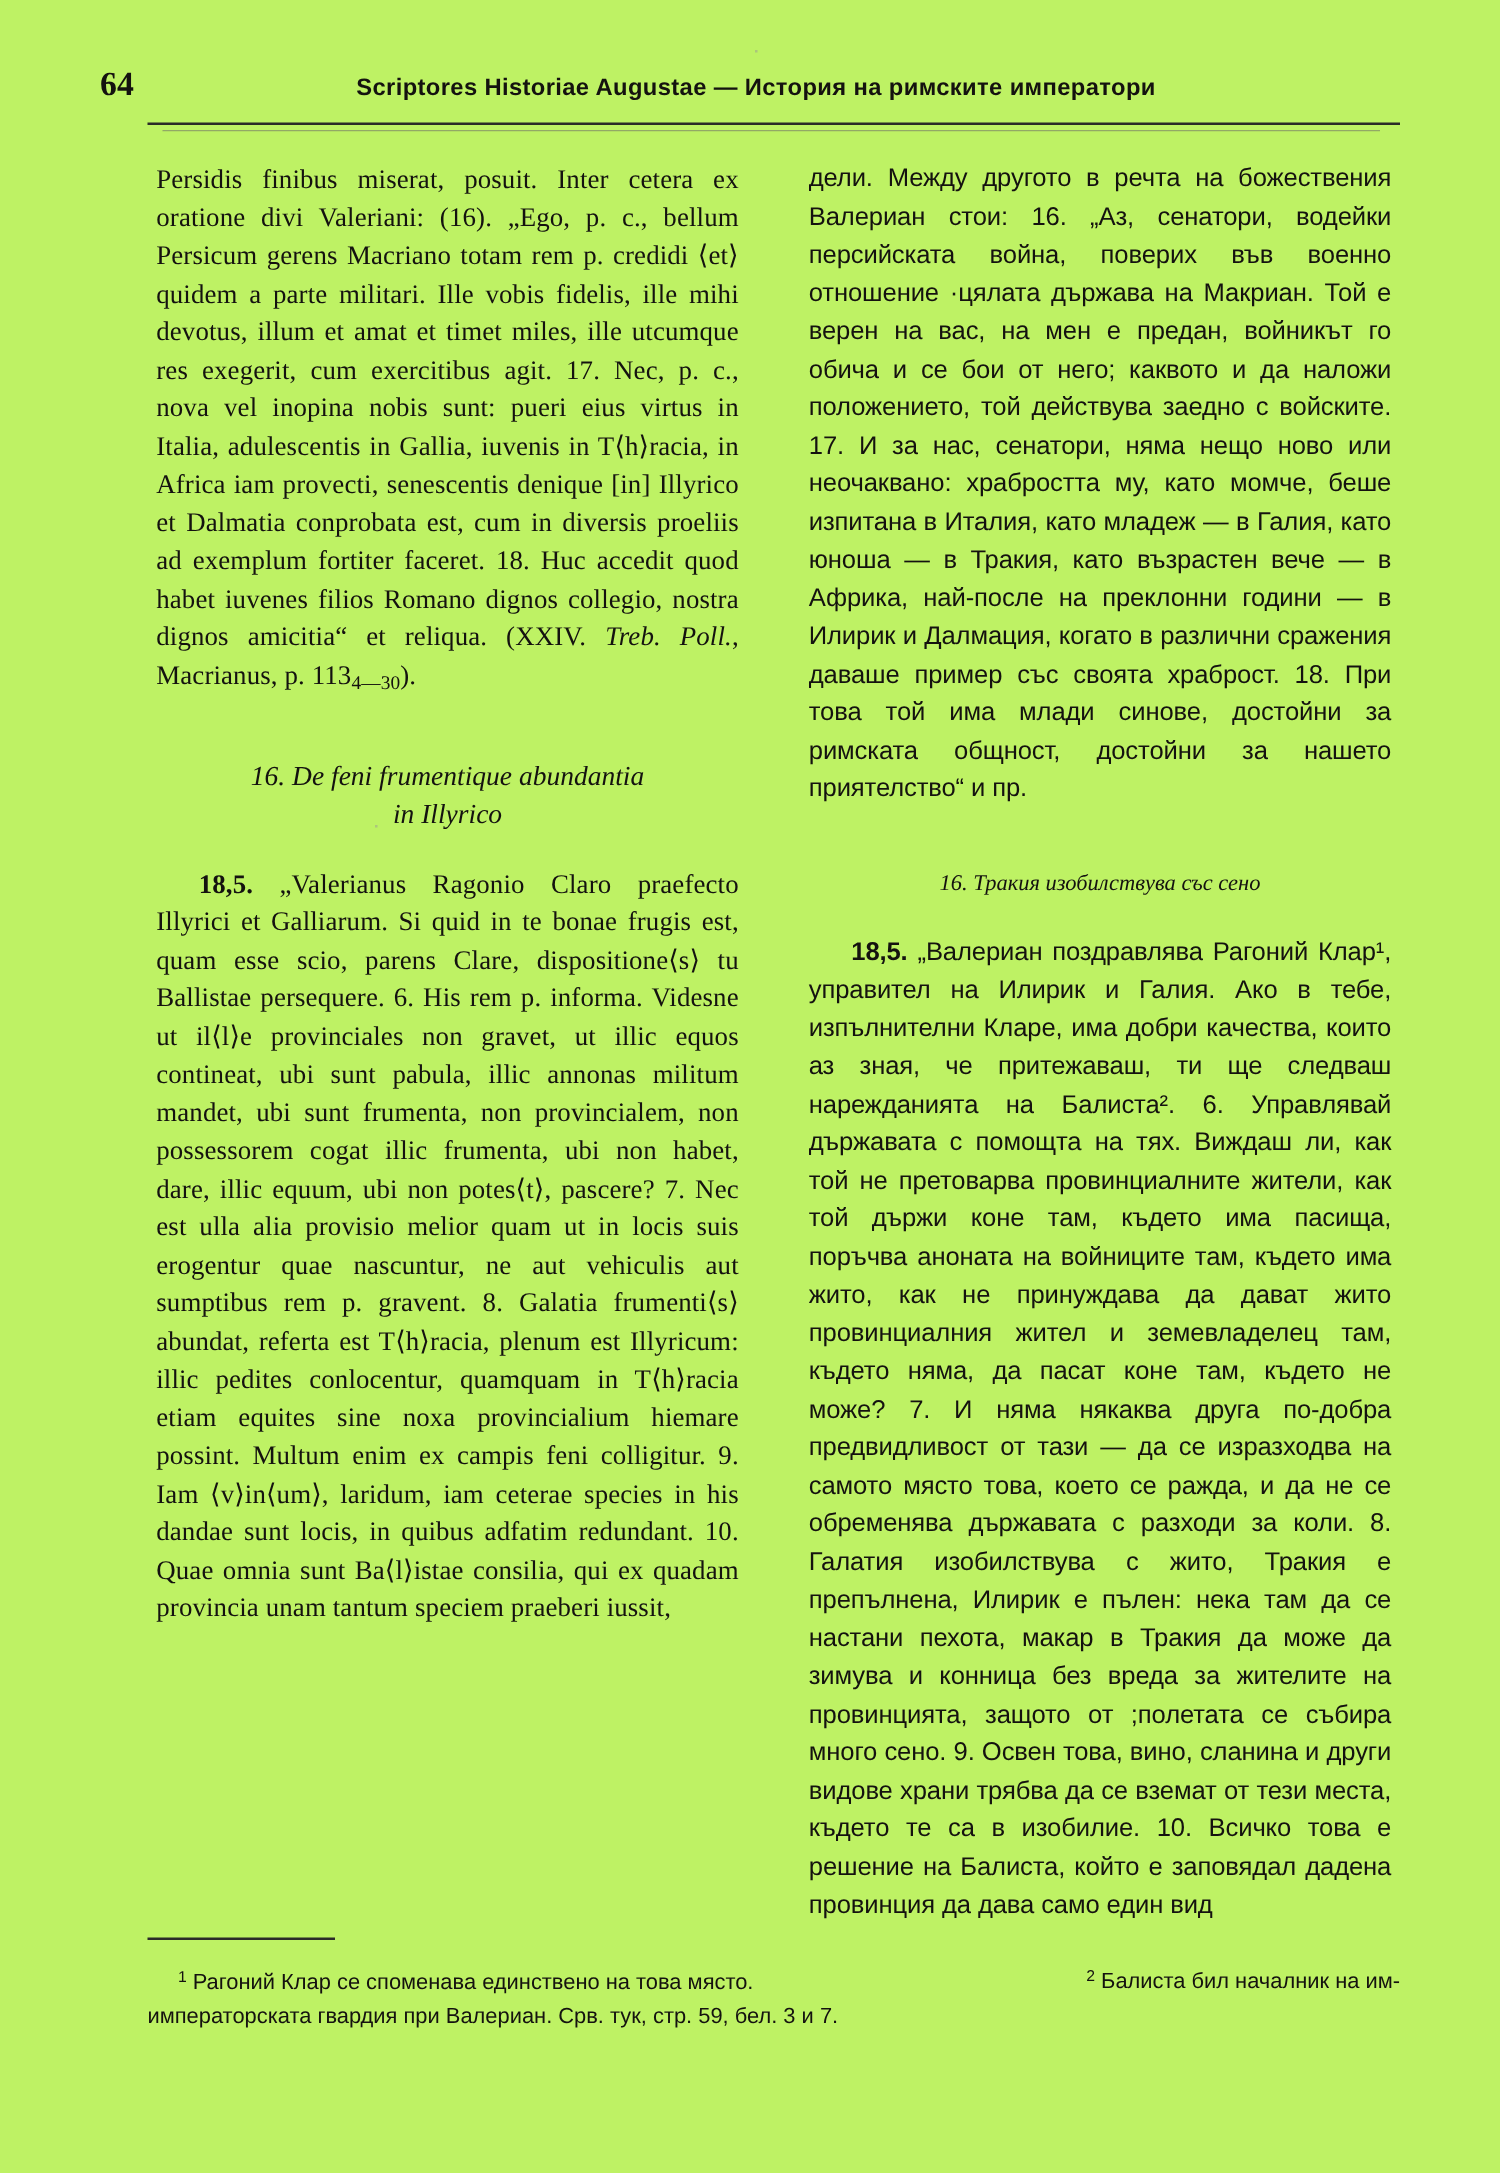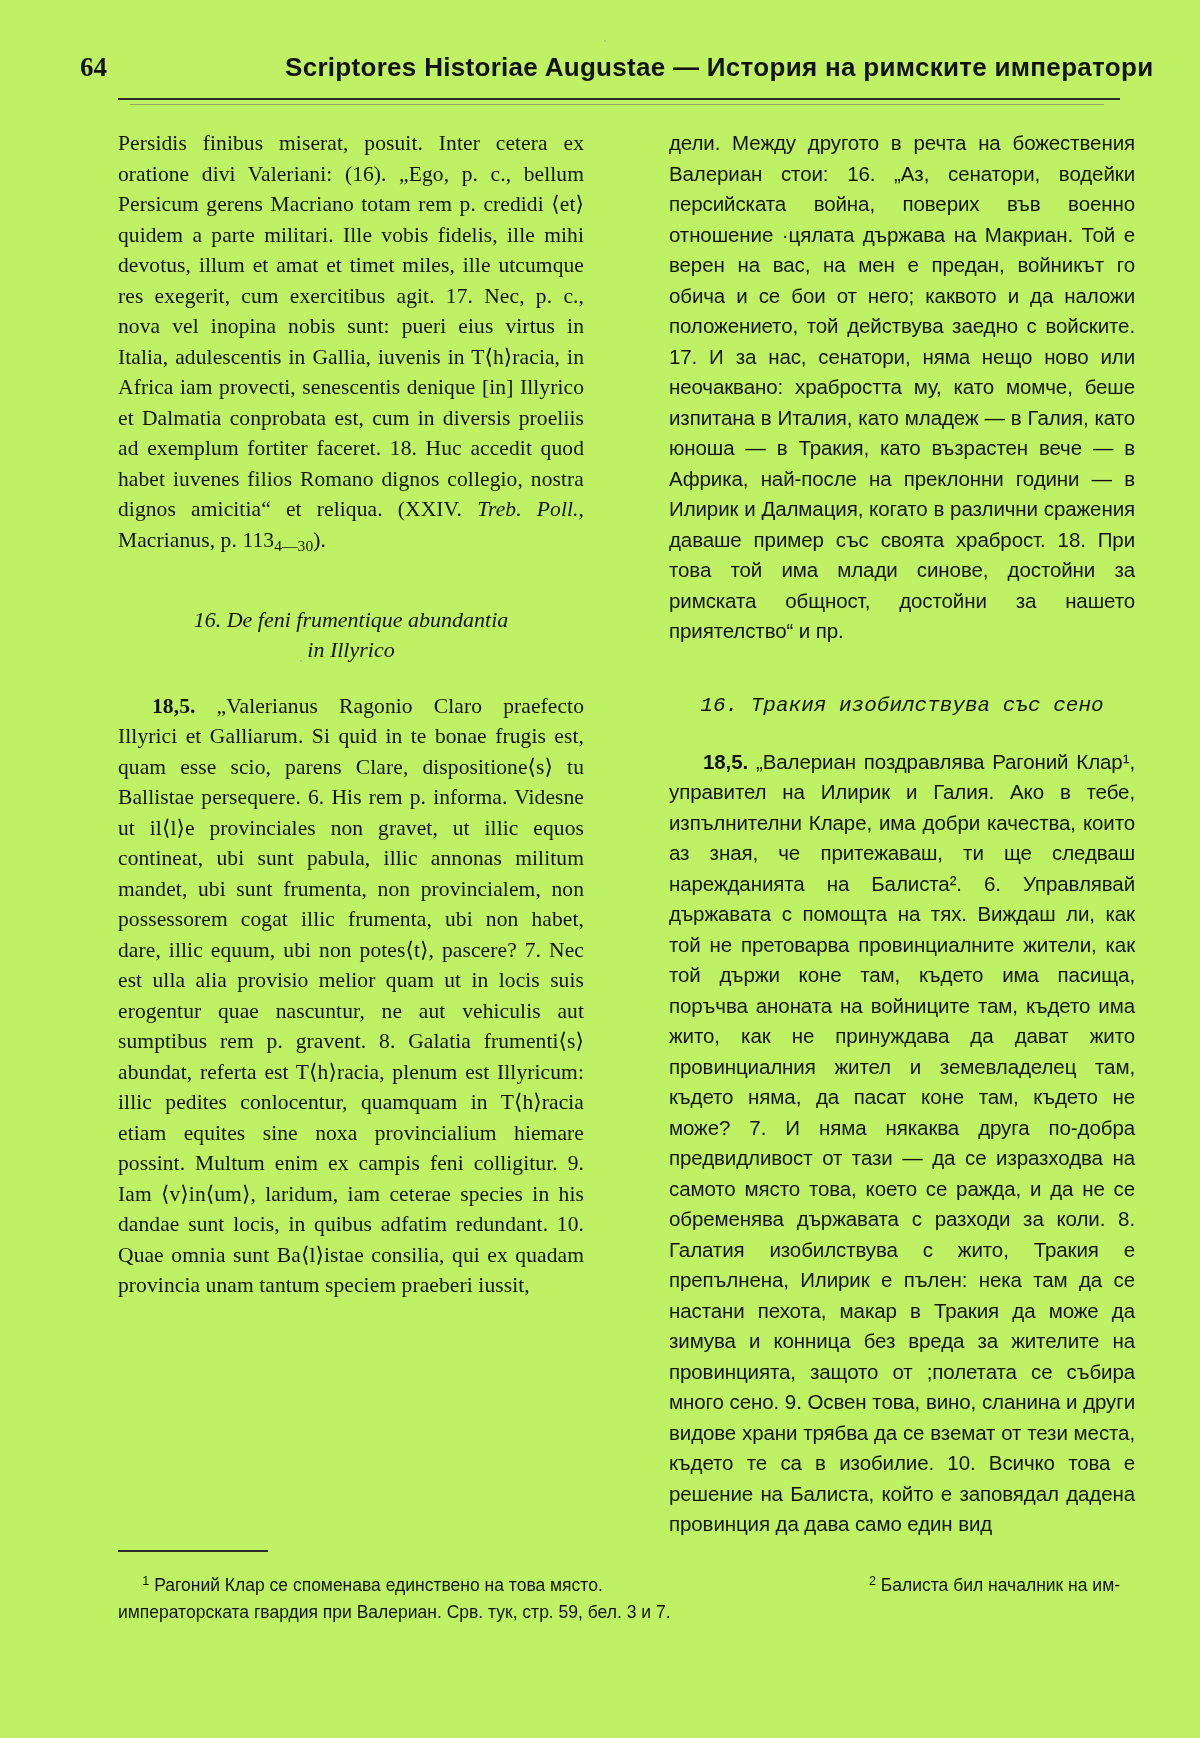--- a/index.html
+++ b/index.html
@@ -27,21 +27,21 @@
   }
   .folio {
     font-family: "Liberation Serif", serif;
     font-size: 27px;
     font-weight: 700;
     width: 90px;
     flex: none;
   }
   .running-title {
     font-family: "Liberation Sans", sans-serif;
-    font-size: 26px;
+    font-size: 19px;
     font-weight: 700;
     letter-spacing: 0.3px;
     flex: 1;
     text-align: left;
     padding-left: 115px;
     white-space: nowrap;
   }
   .header-rule {
     position: absolute;
     top: 98px;
@@ -57,21 +57,22 @@
     left: 130px;
     right: 96px;
     opacity: 0.55;
   }
   .columns {
     position: absolute;
     top: 128px;
     left: 118px;
     right: 80px;
     display: flex;
-    gap: 85px;
+    gap: 56px;
+    justify-content: center;
   }
   .col {
     width: 466px;
     flex: none;
   }
   .col p {
     margin: 0;
     text-align: justify;
     font-size: 21.5px;
     line-height: 30.5px;
@@ -88,22 +89,22 @@
     letter-spacing: -0.1px;
   }
   .section-head {
     margin: 44px 0 26px 0;
     text-align: center;
     font-style: italic;
     font-size: 22px;
     line-height: 30px;
   }
   .section-head.cyr {
-    font-family: Liberation Mono, monospace;
-    font-size: 21px;
+    font-family: Liberation Serif, serif;
+    font-size: 18px;
   }
   .lead {
     font-weight: 700;
   }
   .it { font-style: italic; }
   .sub { font-size: 0.72em; vertical-align: -0.25em; }
   .sup { font-size: 0.68em; vertical-align: 0.45em; }
   .indent { text-indent: 34px; }
   .footnotes {
     position: absolute;

